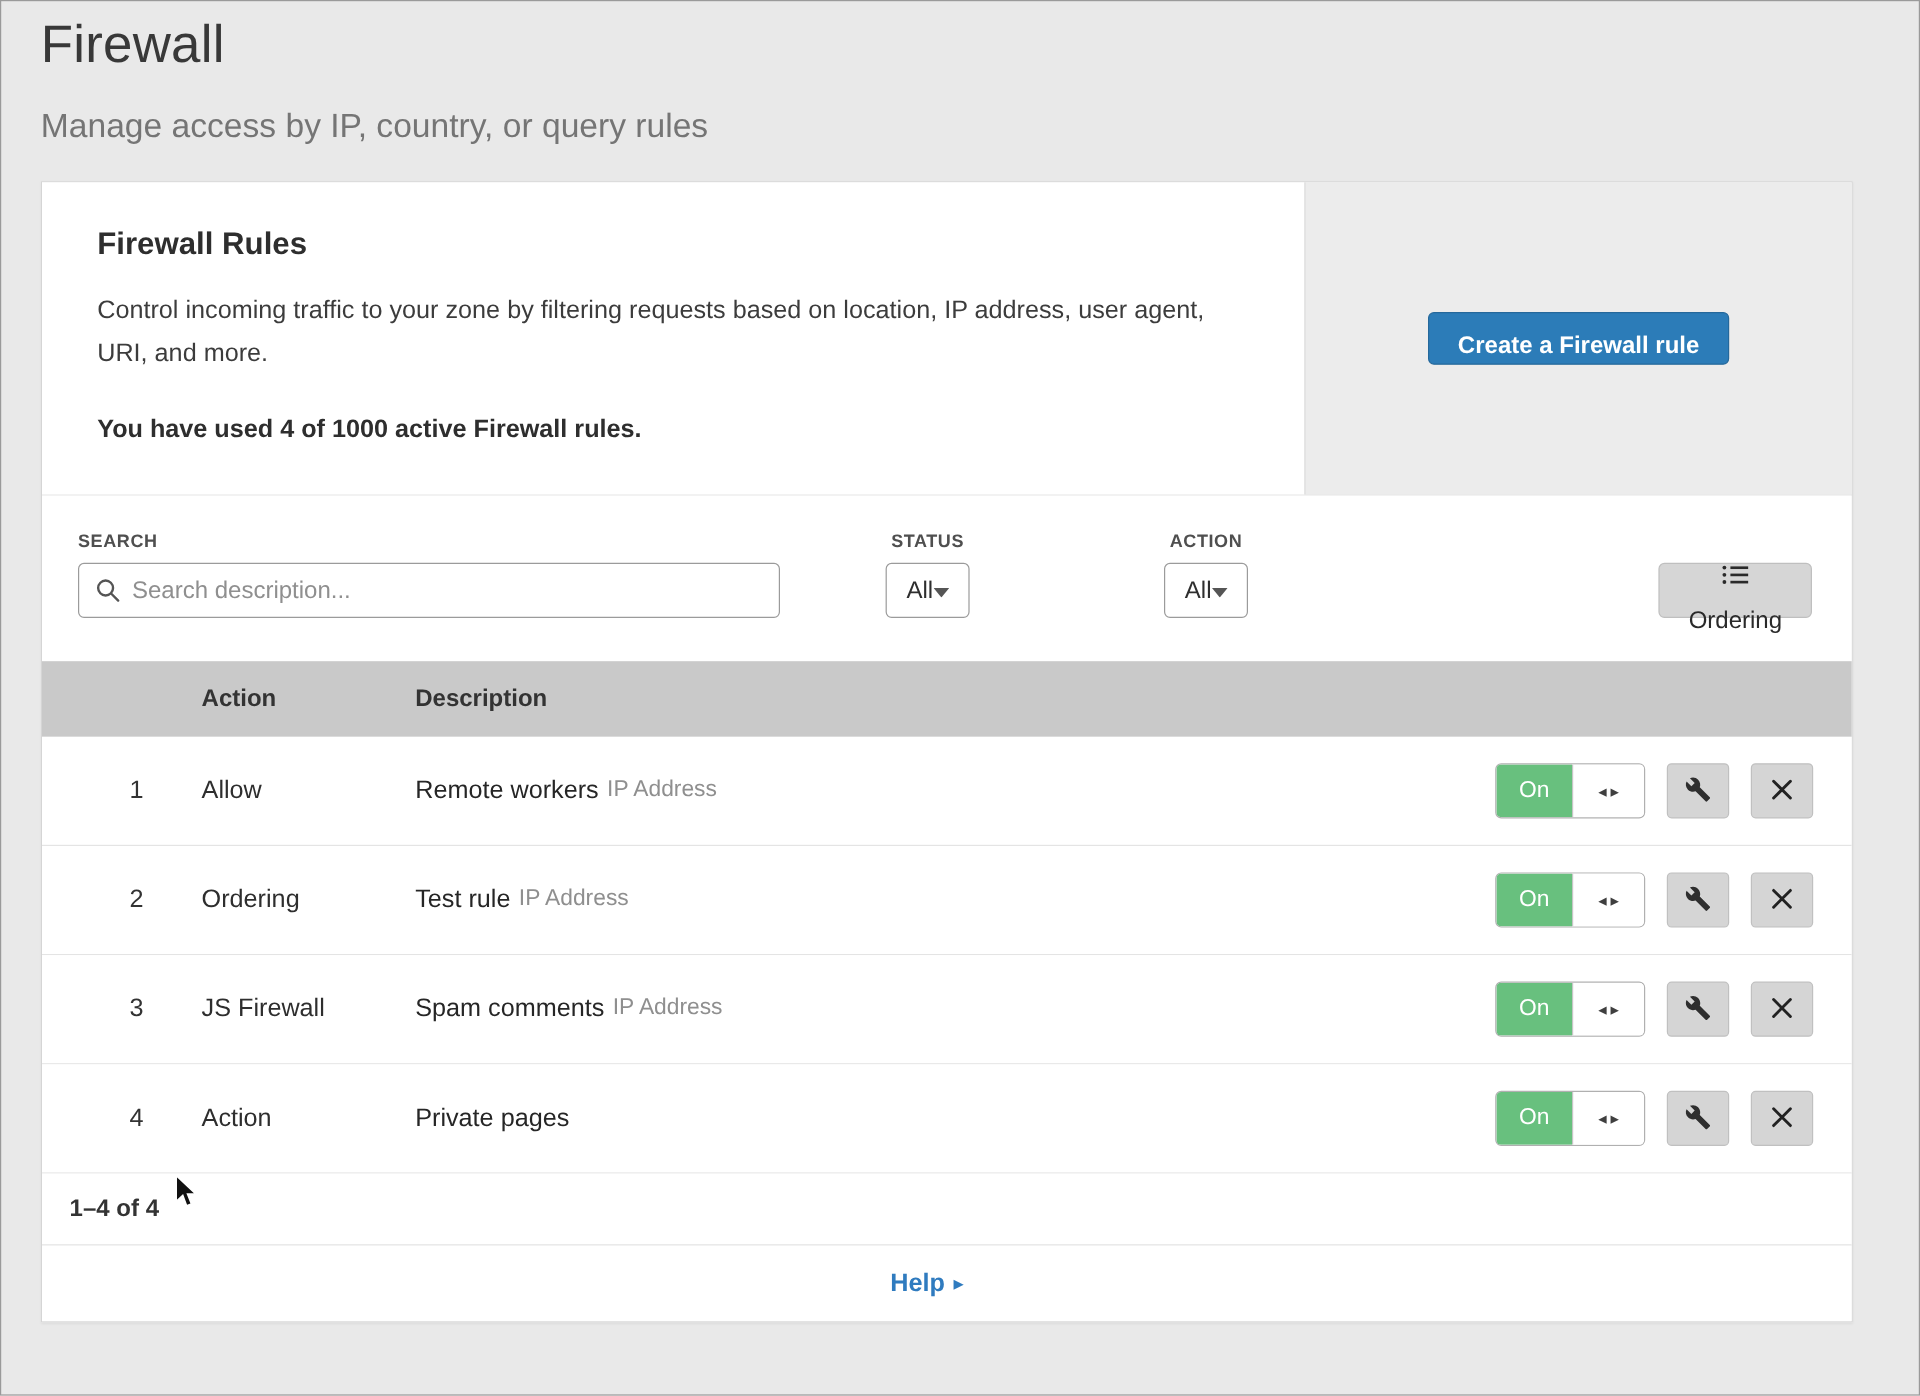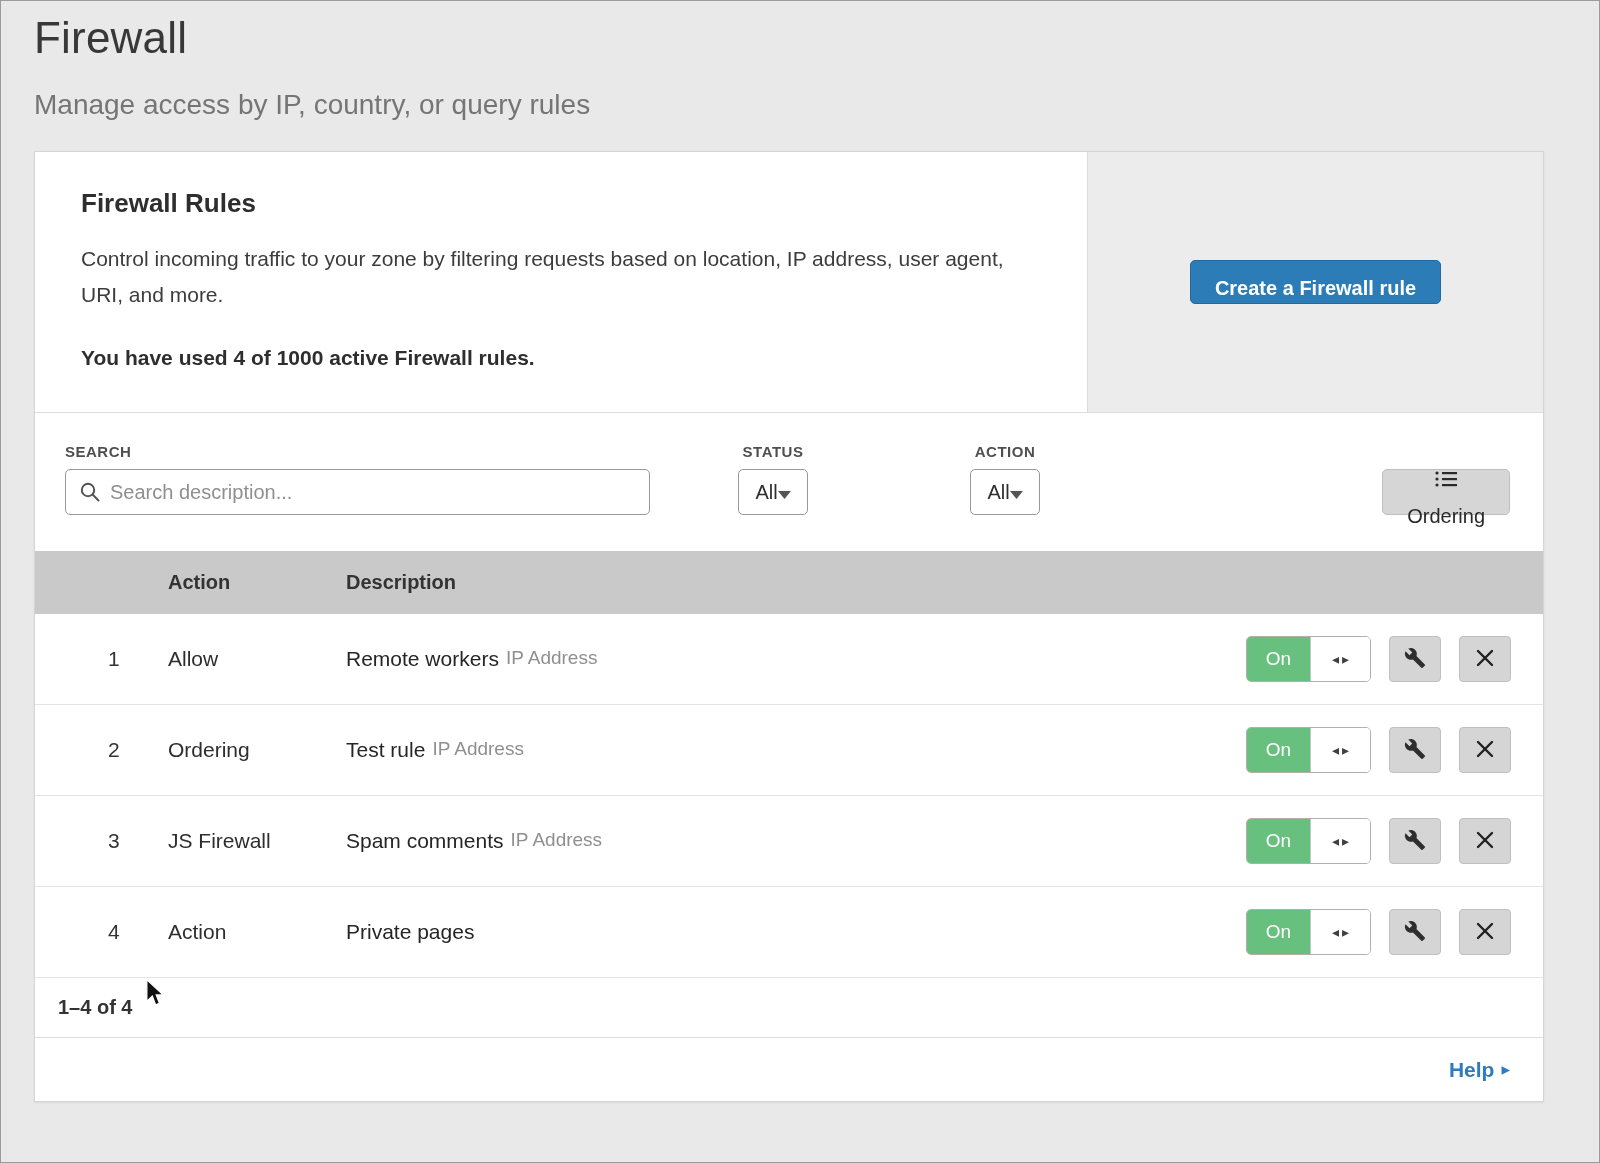--- a/index.html
+++ b/index.html
@@ -91,21 +91,21 @@
   }
   .icon-btn {
     width:52px; height:46px; background:#d5d5d5; border:1px solid #c0c0c0; border-radius:4px;
     display:flex; align-items:center; justify-content:center; cursor:pointer; padding:0;
   }
 
   .tfoot {
     height:60px; display:flex; align-items:center; padding-left:23px;
     font-size:20px; font-weight:700; color:#333; background:#fff; border-bottom:1px solid #ddd;
   }
-  .help-row { height:63px; display:flex; align-items:center; justify-content:flex-end; padding-right:33px; background:#fff; }
+  .help-row { height:63px; display:flex; align-items:center; justify-content:center; padding-right:33px; background:#fff; }
   .help-link { color:#2f7bbf; font-size:21px; font-weight:600; text-decoration:none; display:flex; align-items:center; gap:7px; cursor:pointer; }
   .help-arrow { font-size:17px; }
 
   .cursor { position:absolute; left:142px; top:978px; pointer-events:none; }
 </style>
 </head>
 <body>
 
 <div class="page-head">
   <h1 class="page-title">Firewall</h1>

